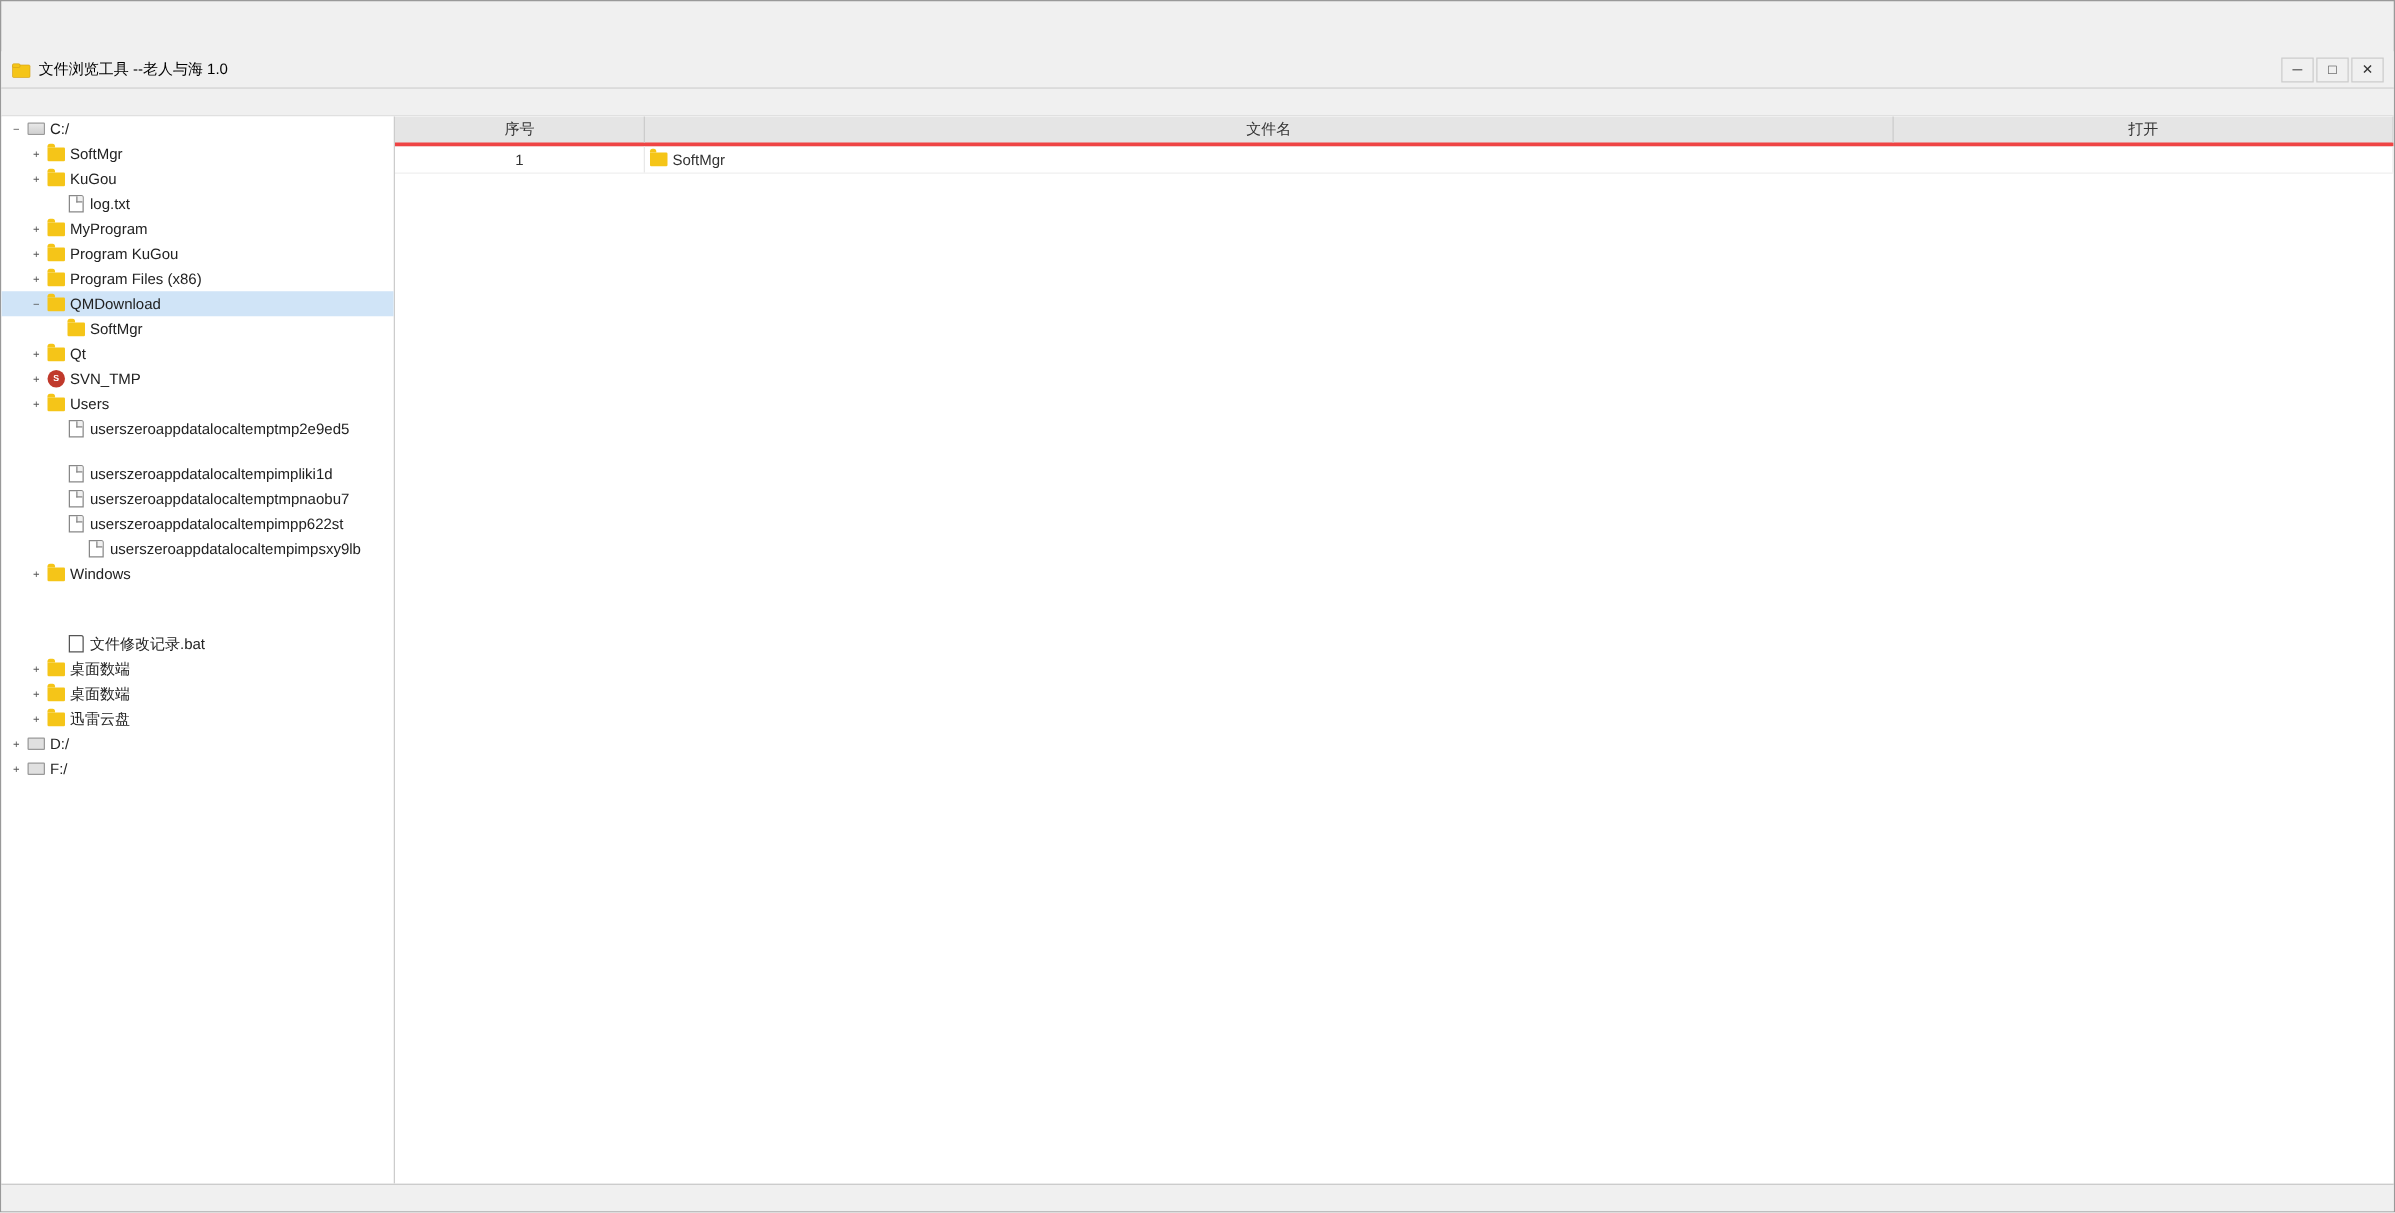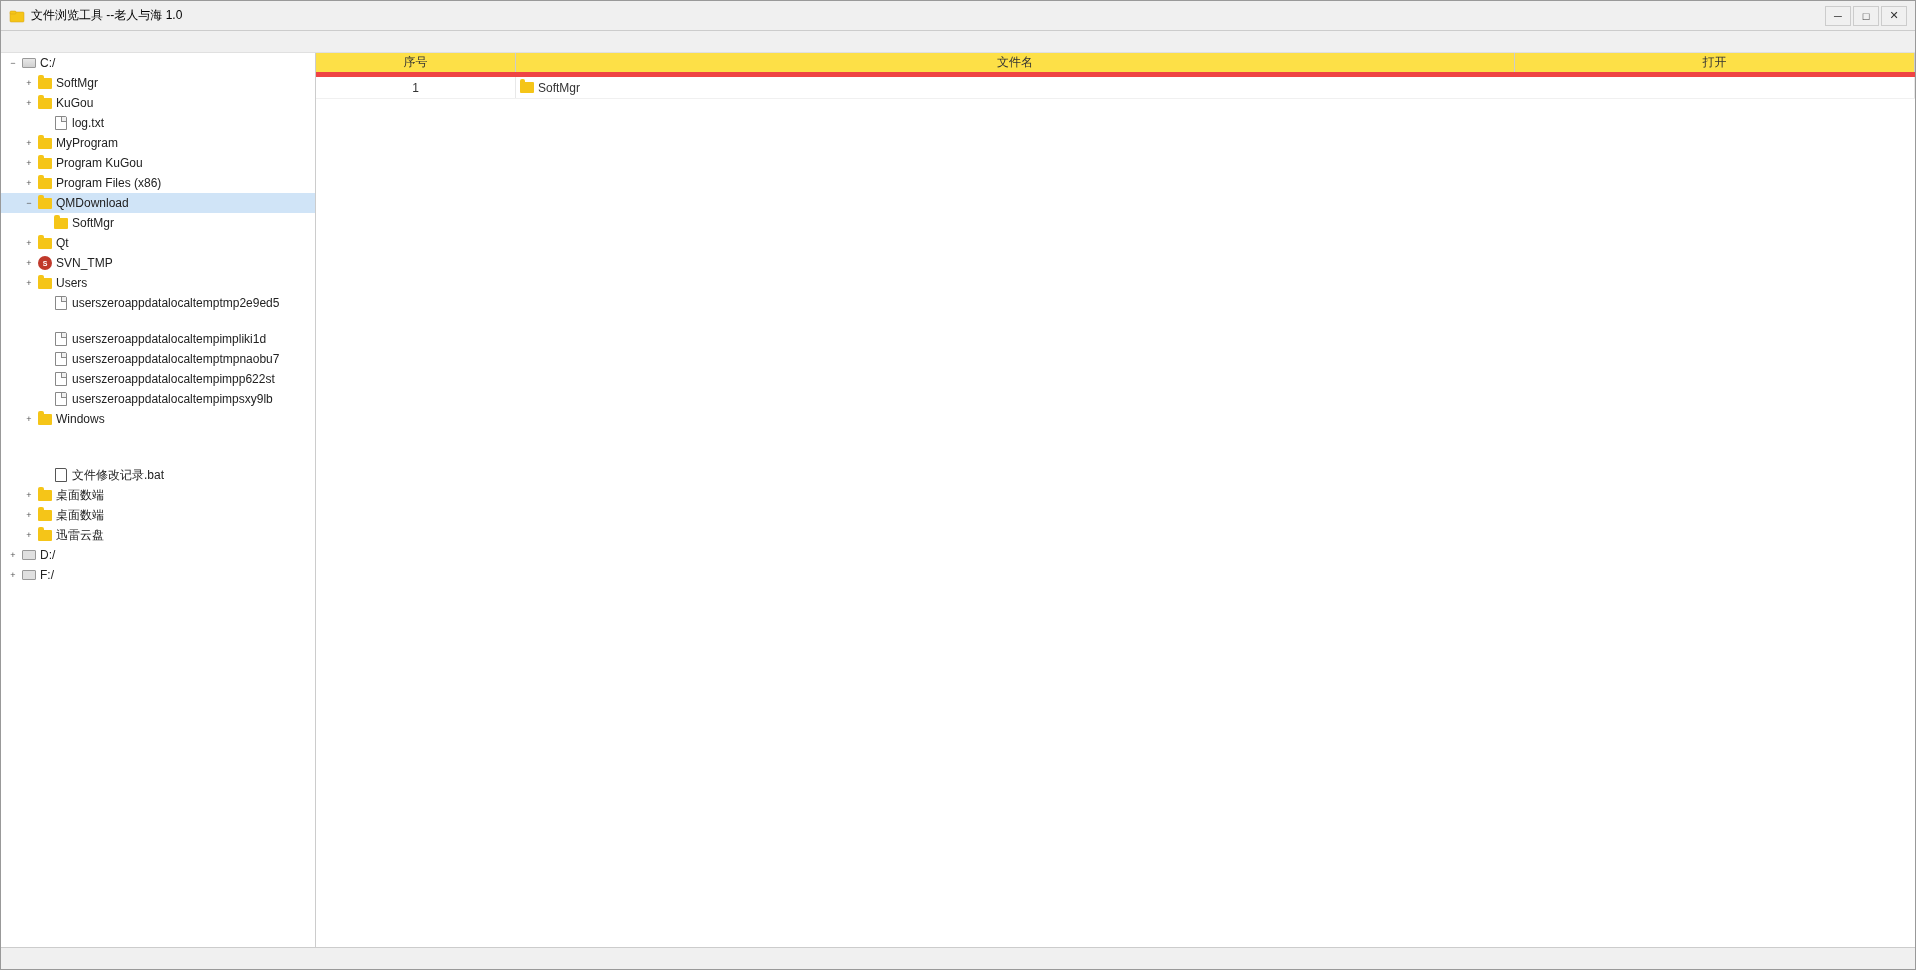--- a/index.html
+++ b/index.html
@@ -25,20 +25,21 @@
     }
     .title-bar {
       height: 30px;
       background: #f0f0f0;
       display: flex;
       align-items: center;
       justify-content: space-between;
       padding: 0 8px;
       border-bottom: 1px solid #ccc;
       flex-shrink: 0;
+      margin-top: 40px;
     }
     .title-bar-left {
       display: flex;
       align-items: center;
       gap: 6px;
     }
     .title-bar-icon {
       width: 16px;
       height: 16px;
       display: flex;
@@ -197,22 +198,22 @@
       font-weight: bold;
     }
     .tree-label {
       font-size: 12px;
       color: #222;
     }
     
     .table-header {
       display: flex;
       height: 24px;
-      background: #fde047;
-      border-bottom: 5px solid #ef4444;
+      background: #e5e5e5;
+      border-bottom: 3px solid #ef4444;
       flex-shrink: 0;
     }
     .table-col {
       display: flex;
       align-items: center;
       justify-content: center;
       border-right: 1px solid #ccc;
       font-size: 12px;
       color: #333;
       font-weight: normal;
@@ -428,21 +429,21 @@
         <span class="tree-label">userszeroappdatalocaltemptmpnaobu7</span>
       </div>
       <div class="tree-item" style="padding-left:4px;">
         <span class="tree-indent" style="width:32px;"></span>
         <span class="tree-toggle" style="width:16px;"></span>
         <span class="tree-icon">
           <div class="file-icon"></div>
         </span>
         <span class="tree-label">userszeroappdatalocaltempimpp622st</span>
       </div>
-      <div class="tree-item" style="padding-left:4px;">
+      <div class="tree-item" style="padding-left:20px;">
         <span class="tree-indent" style="width:32px;"></span>
         <span class="tree-toggle" style="width:16px;"></span>
         <span class="tree-icon">
           <div class="file-icon"></div>
         </span>
         <span class="tree-label">userszeroappdatalocaltempimpsxy9lb</span>
       </div>
 
       <div class="tree-item" style="padding-left:4px;">
         <span class="tree-indent" style="width:16px;"></span>

